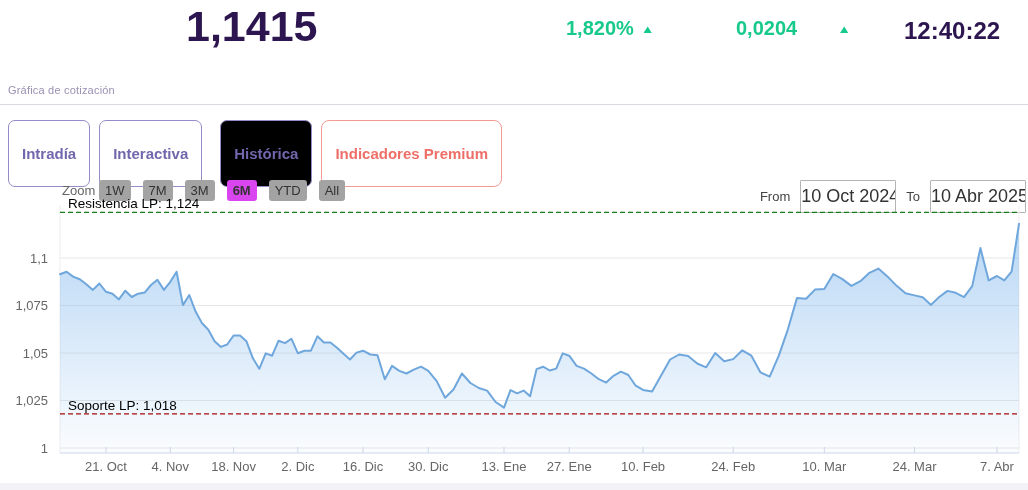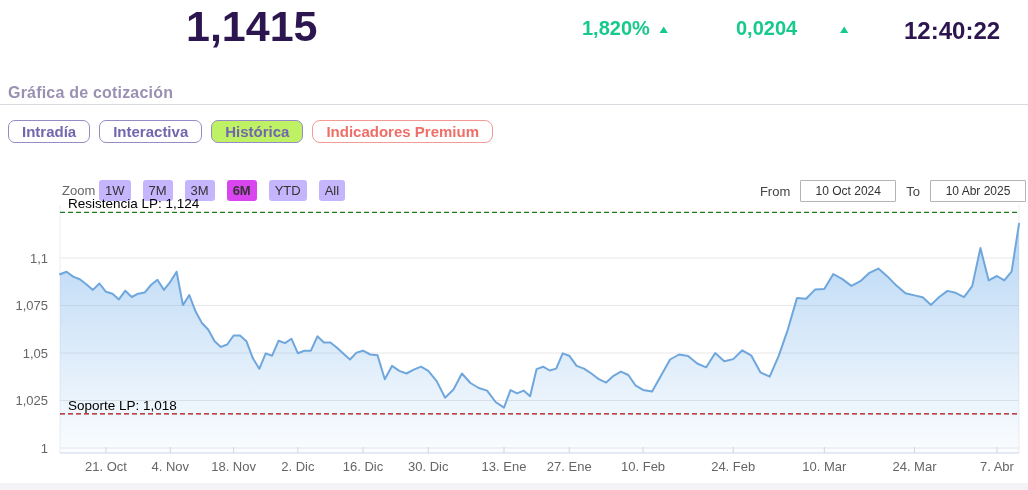--- a/index.html
+++ b/index.html
@@ -4,43 +4,43 @@
 <style>
   * { margin:0; padding:0; box-sizing:border-box; }
   html,body { background:#fff; }
   body { font-family:"Liberation Sans", sans-serif; }
   .page { position:relative; width:1028px; height:490px; background:#fff; overflow:hidden; }
 
   
   .quote-header { position:absolute; left:0; top:0; width:1000px; height:70px; }
   .price-big { position:absolute; left:186px; top:2px; font-size:43px; font-weight:800; color:#2d1650; letter-spacing:0px; }
   .chg { position:absolute; top:17px; font-size:20px; font-weight:700; color:#17c98b; display:flex; align-items:center; gap:7px; }
-  .chg-pct { left:582px; }
+  .chg-pct { left:566px; }
   .chg-abs { left:736px;gap:40px; }
   .up-arrow { font-size:14px; color:#17c98b; transform:scaleY(0.8); display:inline-block; }
   .time { position:absolute; left:904px; top:17px; font-size:24px; font-weight:700; color:#2d1650; }
 
   
-  .section-title { position:absolute; left:8px; top:84px; font-size:16px; font-weight:700; color:#9b90b2; letter-spacing:0.2px; }
+  .section-title { position:absolute; left:8px; top:84px; font-size:11px; font-weight:400; color:#9b90b2; letter-spacing:0.2px; }
   .section-divider { position:absolute; left:0; top:104px; width:1028px; border-bottom:1px solid #d9d9df; }
 
   
   .tabs { position:absolute; left:8px; top:120px; display:flex; gap:9px; }
-  .tab-btn { font-family:"Liberation Sans",sans-serif; font-size:15px; font-weight:700; padding:2px 13px; border-radius:7px; background:#fff; border:1.5px solid #968bc6; color:#7266ad; cursor:pointer; }
-  .tab-btn.active { background:#bef264; }
+  .tab-btn { font-family:"Liberation Sans",sans-serif; font-size:15px; font-weight:700; padding:24px 13px; border-radius:7px; background:#fff; border:1.5px solid #968bc6; color:#7266ad; cursor:pointer; }
+  .tab-btn.active { background:#000000;margin-left:9px; }
   .tab-btn.premium { border-color:#f29b94; color:#ee6f68;border-radius:8px; }
 
   
   .zoom-label { position:absolute; left:62px; top:183px; font-size:13px; color:#666; }
   .ranges { position:absolute; left:99px; top:180px; display:flex; gap:12px; }
-  .range-btn { font-family:"Liberation Sans",sans-serif; font-size:13px; color:#333; background:#c4b5fd; border:none; border-radius:3px; padding:3px 6px; cursor:pointer; }
+  .range-btn { font-family:"Liberation Sans",sans-serif; font-size:13px; color:#333; background:#a3a3a3; border:none; border-radius:3px; padding:3px 6px; cursor:pointer; }
   .range-btn.selected { background:#d946ef; font-weight:700; }
   .fromto { position:absolute; right:2px; top:180px; display:flex; align-items:center; gap:10px; }
   .fromto label { font-size:13px; color:#444; }
-  .date-input { width:96px; height:22px; border:1px solid #b4b4b4; border-radius:1px; font-family:"Liberation Sans",sans-serif; font-size:12px; color:#333; text-align:center; background:#fff; }
+  .date-input { width:96px; height:33px; border:1px solid #b4b4b4; border-radius:1px; font-family:"Liberation Sans",sans-serif; font-size:18px; color:#333; text-align:center; background:#fff; }
 
   
   .chart-wrap { position:absolute; left:0; top:195px; width:1028px; height:295px; }
   .bottom-strip { position:absolute; left:0; top:483px; width:1028px; height:7px; background:#f3f2f6; }
 </style>
 </head>
 <body>
 
 <div class="page">
 

